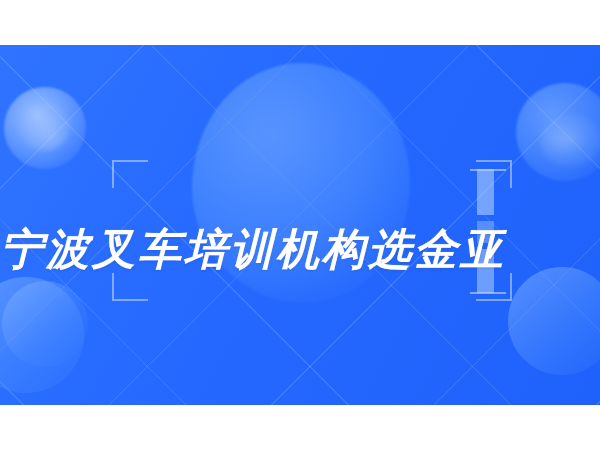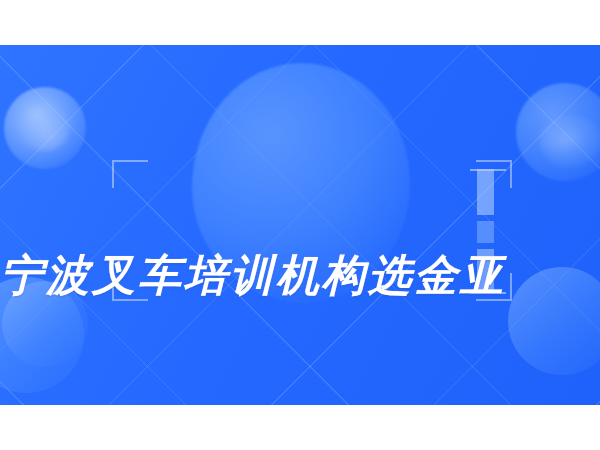--- a/index.html
+++ b/index.html
@@ -197,21 +197,21 @@
     background: rgba(185,215,255,0.55);
   }
   #vbar .seg.s1 { top: 6px;  height: 46px; }
   #vbar .seg.s2 { top: 58px; height: 22px; background: rgba(160,200,255,0.42); }
   #vbar .seg.s3 { top: 86px; height: 44px; background: rgba(185,215,255,0.50); }
 
   
   #title {
     position: absolute;
     left: 0;
-    top: 204px;
+    top: 178px;
     width: 501px;
     text-align: center;
     color: #ffffff;
     font-family: "Liberation Serif", "DejaVu Serif", serif;
     font-size: 43px;
     line-height: 54px;
     font-weight: 700;
     letter-spacing: 3px;
     font-style: italic;
     white-space: nowrap;

